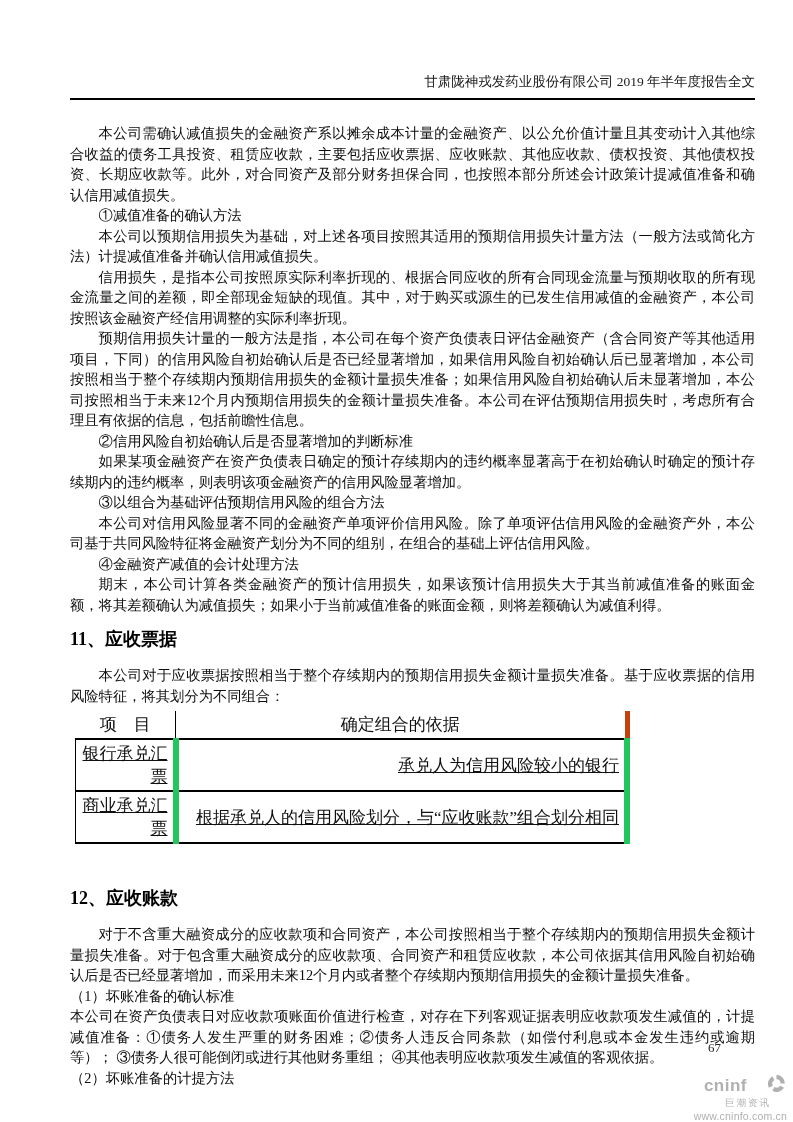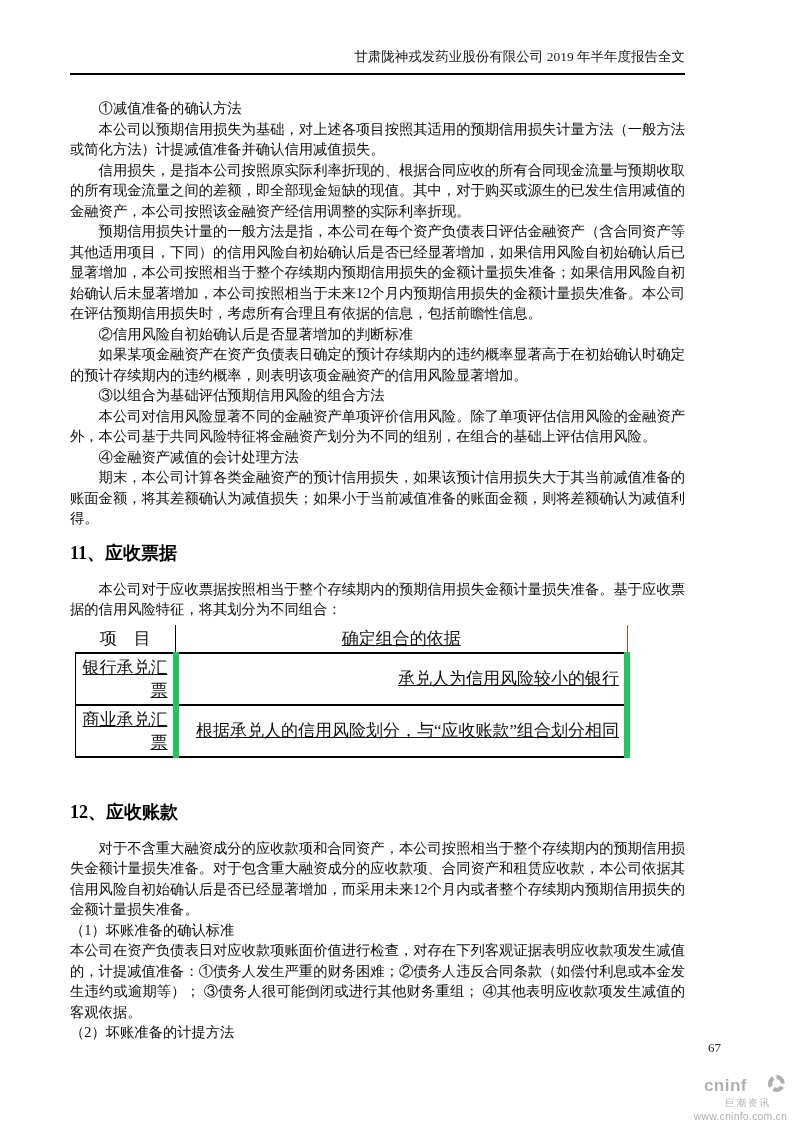--- a/index.html
+++ b/index.html
@@ -7,21 +7,22 @@
   .page {
     position: relative;
     width: 793px;
     height: 1122px;
     background: #ffffff;
     font-family: "Liberation Serif", "DejaVu Serif", serif;
     color: #111111;
     overflow: hidden;
   }
   .page-inner {
-    padding: 48px 108px 0 70px;
+    padding: 48px 38px 0 70px;
+    margin-top: 25px;
   }
   .header-title {
     text-align: right;
     font-size: 13.5px;
     line-height: 18px;
     color: #1a1a1a;
     white-space: nowrap;
   }
   .header-rule {
     border-bottom: 2px solid #000000;
@@ -54,21 +55,21 @@
     font-size: 17px;
   }
   table.org-table th {
     font-weight: normal;
     text-align: center;
     padding: 2px 4px;
     height: 23px;
     border-bottom: 2px solid #000000;
   }
   table.org-table th.col-item { width: 100px; border-right: 1px solid #000000; }
-  table.org-table th.col-basis { border-right: 1px solid #c2410c; text-decoration: underline; }
+  table.org-table th.col-basis { border-right: 5px solid #c2410c; }
   table.org-table td {
     text-align: right;
     padding: 2px 5px;
     height: 24px;
     border-left: 1px solid #000000;
     border-right: 6px solid #22c55e;
     border-bottom: 2px solid #000000;
     text-decoration: underline;
   }
   .page-number {
@@ -116,20 +117,21 @@
 
 <div class="page">
   <div class="page-inner">
 
     <div>
       <div class="header-title">甘肃陇神戎发药业股份有限公司 2019 年半年度报告全文</div>
       <div class="header-rule"></div>
     </div>
 
     <div class="body-text">
+      <p class="para indent">本公司需确认减值损失的金融资产系以摊余成本计量的金融资产、以公允价值计量且其变动计入其他综合收益的债务工具投资、租赁应收款，主要包括应收票据、应收账款、其他应收款、债权投资、其他债权投资、长期应收款等。此外，对合同资产及部分财务担保合同，也按照本部分所述会计政策计提减值准备和确认信用减值损失。</p>
       <p class="para indent">①减值准备的确认方法</p>
       <p class="para indent">本公司以预期信用损失为基础，对上述各项目按照其适用的预期信用损失计量方法（一般方法或简化方法）计提减值准备并确认信用减值损失。</p>
       <p class="para indent">信用损失，是指本公司按照原实际利率折现的、根据合同应收的所有合同现金流量与预期收取的所有现金流量之间的差额，即全部现金短缺的现值。其中，对于购买或源生的已发生信用减值的金融资产，本公司按照该金融资产经信用调整的实际利率折现。</p>
       <p class="para indent">预期信用损失计量的一般方法是指，本公司在每个资产负债表日评估金融资产（含合同资产等其他适用项目，下同）的信用风险自初始确认后是否已经显著增加，如果信用风险自初始确认后已显著增加，本公司按照相当于整个存续期内预期信用损失的金额计量损失准备；如果信用风险自初始确认后未显著增加，本公司按照相当于未来12个月内预期信用损失的金额计量损失准备。本公司在评估预期信用损失时，考虑所有合理且有依据的信息，包括前瞻性信息。</p>
       <p class="para indent">②信用风险自初始确认后是否显著增加的判断标准</p>
       <p class="para indent">如果某项金融资产在资产负债表日确定的预计存续期内的违约概率显著高于在初始确认时确定的预计存续期内的违约概率，则表明该项金融资产的信用风险显著增加。</p>
       <p class="para indent">③以组合为基础评估预期信用风险的组合方法</p>
       <p class="para indent">本公司对信用风险显著不同的金融资产单项评价信用风险。除了单项评估信用风险的金融资产外，本公司基于共同风险特征将金融资产划分为不同的组别，在组合的基础上评估信用风险。</p>
       <p class="para indent">④金融资产减值的会计处理方法</p>
       <p class="para indent">期末，本公司计算各类金融资产的预计信用损失，如果该预计信用损失大于其当前减值准备的账面金额，将其差额确认为减值损失；如果小于当前减值准备的账面金额，则将差额确认为减值利得。</p>

